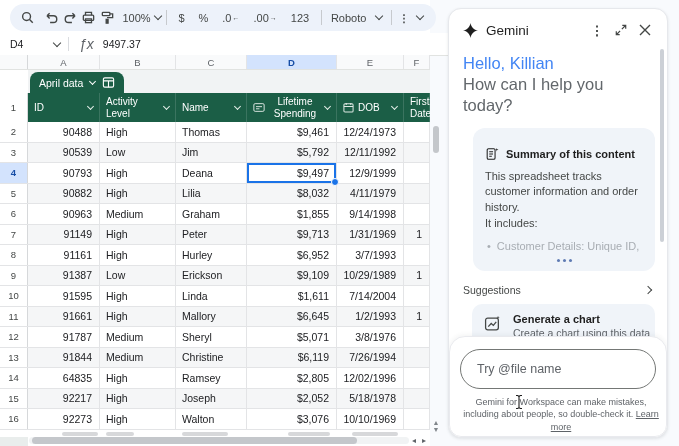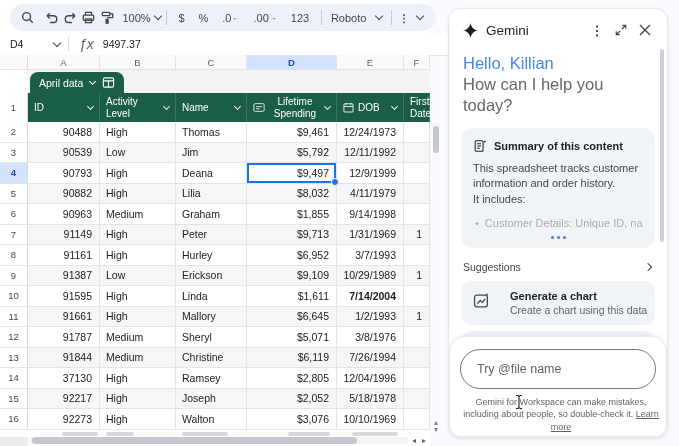--- a/index.html
+++ b/index.html
@@ -76,32 +76,32 @@
   .panel{position:absolute;left:448px;top:8px;width:220px;height:430px;background:#fff;
          border:1px solid #e6e8ec;border-radius:13px;box-sizing:border-box;
          box-shadow:0 1px 3px rgba(60,64,67,.12);overflow:hidden;}
   .p-head{display:flex;align-items:center;padding:13px 14px 0 14px;gap:8px;}
   .p-title{font-size:13.5px;font-weight:500;color:#1f1f1f;flex:1;}
   .p-ic{color:#444746;display:flex;align-items:center;justify-content:center;width:16px;height:16px;cursor:pointer;}
   .p-ic.kebab{font-size:13px;font-weight:700;}
   .greet{padding:15px 14px 0 14px;font-size:16.5px;line-height:1.27;}
   .greet .blue{color:#4285f4;font-weight:500;}
   .greet .gray{color:#62676b;}
-  .sum-card{margin:12px 12px 0 12px;background:#f0f4f9;border-radius:12px;padding:11px 12px 9px 12px;}
+  .sum-card{margin:12px 12px 0 24px;background:#f0f4f9;border-radius:12px;padding:19px 12px 9px 12px;}
   .sum-title{display:flex;align-items:center;gap:7px;font-size:11px;font-weight:700;color:#1f1f1f;}
   .sum-body{margin-top:8px;font-size:11px;color:#444746;line-height:1.42;}
   .sum-bullet{margin-top:9px;font-size:11px;color:#a8adb3;white-space:nowrap;overflow:hidden;}
   .sum-bullet::before{content:"•";margin:0 6px 0 2px;}
   .sum-dots{margin-top:7px;display:flex;justify-content:center;gap:3px;cursor:pointer;}
   .sum-dots i{width:3px;height:3px;border-radius:50%;background:#5f7bb3;}
   .sugg-row{display:flex;align-items:center;justify-content:space-between;margin:13px 16px 8px 14px;}
   .sugg-label{font-size:10.5px;font-weight:500;color:#444746;}
   .sugg-row .chev{color:#444746;}
-  .sg-card{margin:0 12px 6px 12px;background:#f0f4f9;border-radius:10px;padding:9px 12px;
-           display:flex;gap:20px;cursor:pointer;}
+  .sg-card{margin:0 12px 6px 23px;background:#f0f4f9;border-radius:10px;padding:9px 12px;
+           display:flex;gap:12px;cursor:pointer;}
   .sg-ic{color:#444746;margin-top:2px;flex:none;}
   .sg-title{font-size:11px;font-weight:700;color:#1f1f1f;}
   .sg-desc{font-size:10.5px;color:#5f6368;margin-top:2px;white-space:nowrap;overflow:hidden;max-width:150px;}
   .input-wrap{position:absolute;left:0;right:0;bottom:0;height:101px;background:#fff;
               border:1px solid #e9eaee;border-radius:16px 16px 12px 12px;box-sizing:border-box;
               box-shadow:0 -1px 5px rgba(60,64,67,.07);padding:12px 10px 0 10px;z-index:5;}
   .prompt{width:100%;height:40px;border:1px solid #747775;border-radius:21px;box-sizing:border-box;
           padding:0 16px;font-size:12.5px;font-family:"Liberation Sans",sans-serif;background:#fff;outline:none;color:#202124;}
   .prompt::placeholder{color:#5f6368;}
   .disclaimer{margin:7px auto 0 auto;width:202px;text-align:center;font-size:9px;line-height:1.38;color:#5f6368;}
@@ -316,21 +316,21 @@
         <div class="cell a-r" style="width: 90px;">$9,109</div>
         <div class="cell a-r" style="width: 67px;">10/29/1989</div>
         <div class="cell a-r" style="width: 26px;">1</div>
       </div>
       <div class="drow">
         <div class="gut">10</div>
         <div class="cell a-r" style="width: 72px;">91595</div>
         <div class="cell a-l" style="width: 76px;">High</div>
         <div class="cell a-l" style="width: 71px;">Linda</div>
         <div class="cell a-r" style="width: 90px;">$1,611</div>
-        <div class="cell a-r" style="width: 67px; font-weight: bold;">7/14/2004</div>
+        <div class="cell a-r" style="width: 67px;">7/14/2004</div>
         <div class="cell a-r" style="width: 26px;"></div>
       </div>
       <div class="drow band">
         <div class="gut">11</div>
         <div class="cell a-r" style="width: 72px;">91661</div>
         <div class="cell a-l" style="width: 76px;">High</div>
         <div class="cell a-l" style="width: 71px;">Mallory</div>
         <div class="cell a-r" style="width: 90px;">$6,645</div>
         <div class="cell a-r" style="width: 67px;">1/2/1993</div>
         <div class="cell a-r" style="width: 26px;">1</div>
@@ -348,25 +348,25 @@
         <div class="gut">13</div>
         <div class="cell a-r" style="width: 72px;">91844</div>
         <div class="cell a-l" style="width: 76px;">Medium</div>
         <div class="cell a-l" style="width: 71px;">Christine</div>
         <div class="cell a-r" style="width: 90px;">$6,119</div>
         <div class="cell a-r" style="width: 67px;">7/26/1994</div>
         <div class="cell a-r" style="width: 26px;"></div>
       </div>
       <div class="drow">
         <div class="gut">14</div>
-        <div class="cell a-r" style="width: 72px;">37130</div>
+        <div class="cell a-r" style="width: 72px;">64835</div>
         <div class="cell a-l" style="width: 76px;">High</div>
         <div class="cell a-l" style="width: 71px;">Ramsey</div>
         <div class="cell a-r" style="width: 90px;">$2,805</div>
-        <div class="cell a-r" style="width: 67px;">12/04/1996</div>
+        <div class="cell a-r" style="width: 67px;">12/02/1996</div>
         <div class="cell a-r" style="width: 26px;"></div>
       </div>
       <div class="drow band">
         <div class="gut">15</div>
         <div class="cell a-r" style="width: 72px;">92217</div>
         <div class="cell a-l" style="width: 76px;">High</div>
         <div class="cell a-l" style="width: 71px;">Joseph</div>
         <div class="cell a-r" style="width: 90px;">$2,052</div>
         <div class="cell a-r" style="width: 67px;">5/18/1978</div>
         <div class="cell a-r" style="width: 26px;"></div>

